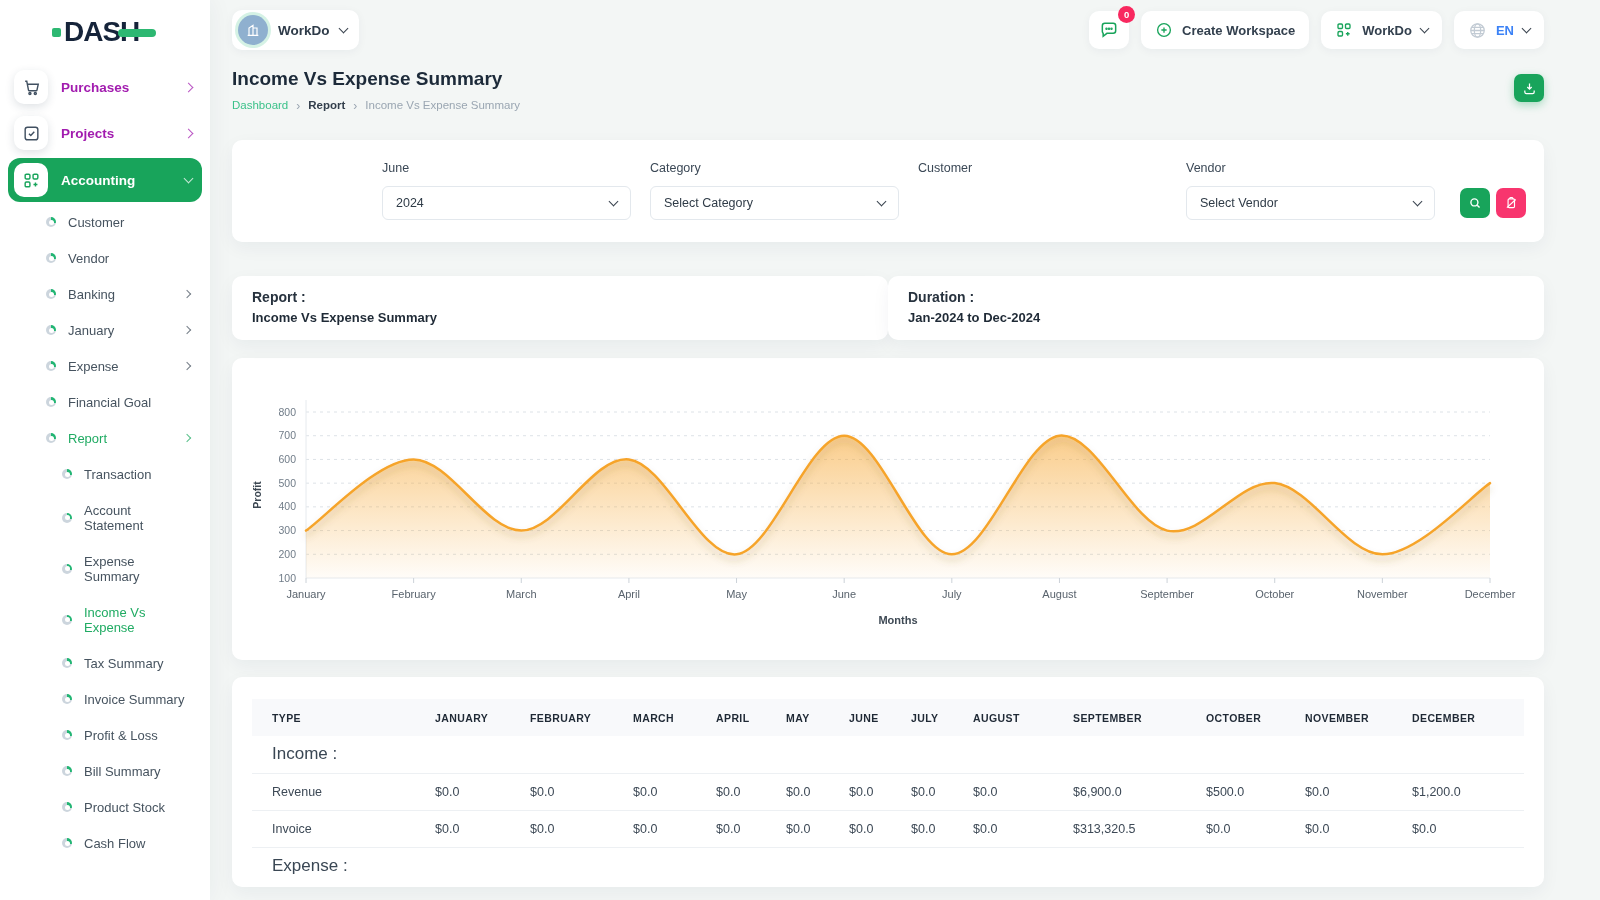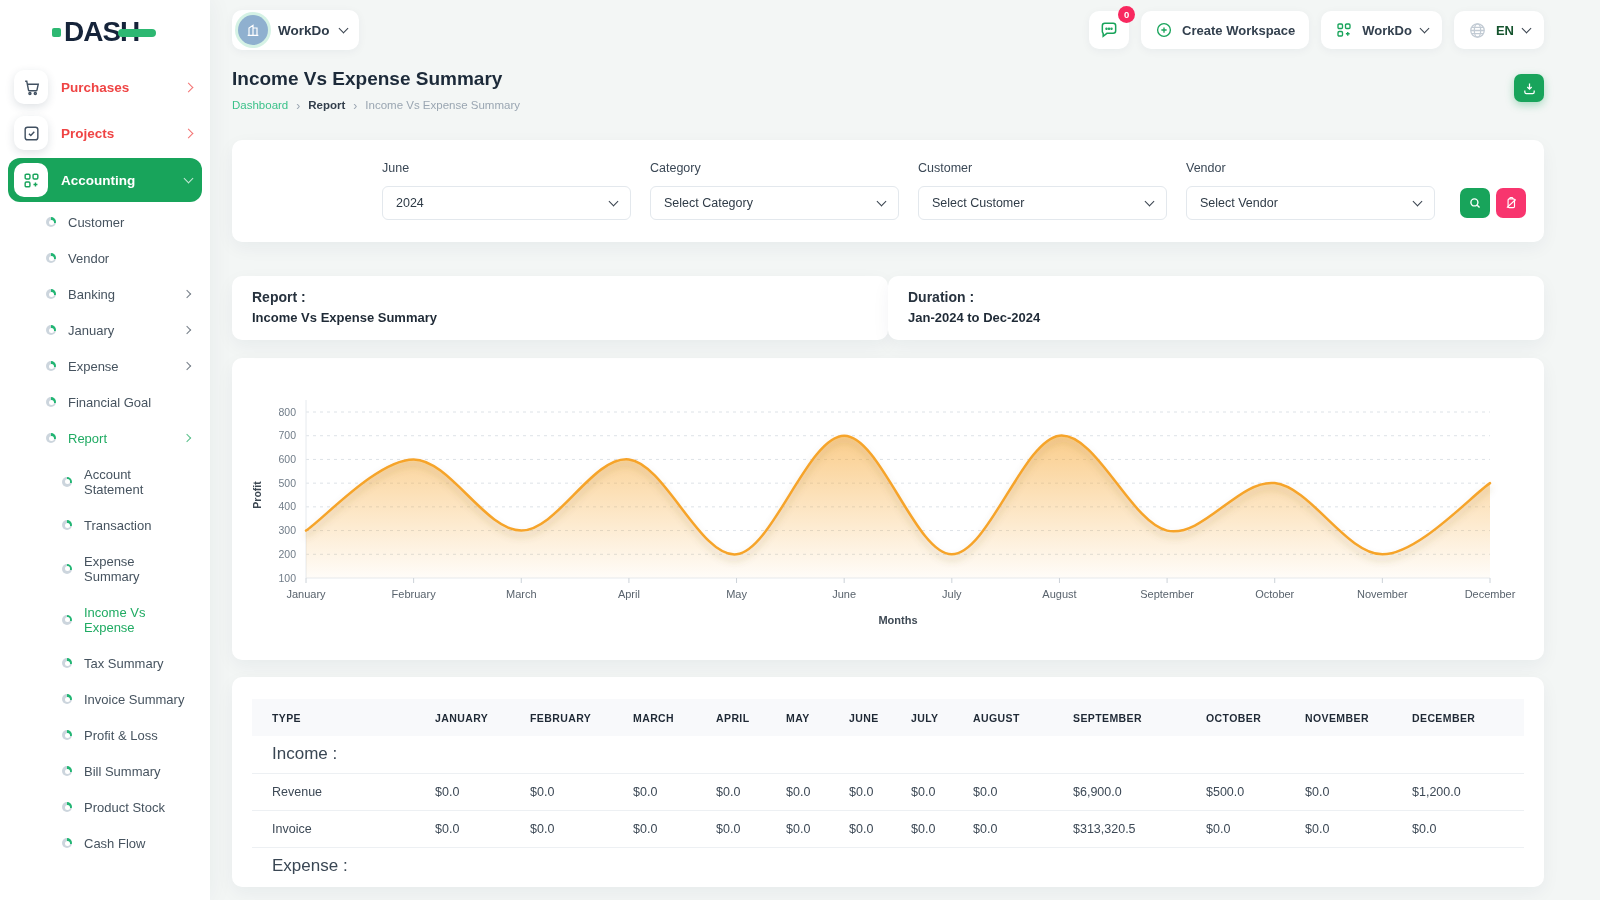--- a/index.html
+++ b/index.html
@@ -8,21 +8,21 @@
     background:#f3f6f5; color:#33404e; }
 
   
   .sidebar{position:fixed;left:0;top:0;bottom:0;width:210px;background:#ffffff;
     box-shadow:0 0 24px rgba(25,45,70,.06);z-index:5;}
   .logo{position:relative;display:flex;align-items:center;height:64px;padding-left:52px;}
   .logo-dot{width:9px;height:9px;border-radius:2px;background:#2db872;margin-right:3px;}
   .logo-text{font-size:28px;font-weight:800;letter-spacing:-1px;color:#16243a;}
   .logo-bar{position:absolute;left:118px;top:29px;width:38px;height:8px;border-radius:4px;background:#2db872;}
   .nav{padding:0 8px;}
-  .nav-main{display:flex;align-items:center;gap:13px;height:46px;padding:0 10px 0 6px;cursor:pointer;color:#ef4444;}
+  .nav-main{display:flex;align-items:center;gap:13px;height:46px;padding:0 10px 0 6px;cursor:pointer;color:#a21caf;}
   .icon-box{width:34px;height:34px;border-radius:10px;background:#fff;
     box-shadow:0 3px 10px rgba(30,50,70,.14);display:flex;align-items:center;justify-content:center;color:#415061;flex:none;}
   .nav-main .lbl{font-size:13.5px;font-weight:700;}
   .nav-main .chev{margin-left:auto;}
   .nav-main.active{background:#18a45b;border-radius:12px;color:#fff;height:44px;margin:2px 0;}
   .nav-main.active .icon-box{color:#18a45b;box-shadow:none;}
   .chev{width:7px;height:7px;border-top:1.7px solid currentColor;border-right:1.7px solid currentColor;
     transform:rotate(45deg);flex:none;opacity:.75;}
   .chev.down{transform:rotate(135deg);margin-top:-3px;}
   .sub-item{display:flex;align-items:center;gap:12px;padding:10.5px 12px 10.5px 38px;font-size:13px;color:#46535f;cursor:pointer;}
@@ -42,21 +42,21 @@
     justify-content:center;color:#fff;box-shadow:0 0 0 3px rgba(62,196,135,.22);}
   .ws-pill .lbl{font-size:13.5px;font-weight:700;color:#2e3b49;}
   .top-right{margin-left:auto;display:flex;align-items:center;gap:12px;}
   .top-pill{background:#fff;border-radius:10px;height:38px;display:flex;align-items:center;gap:9px;
     padding:0 14px;box-shadow:0 2px 10px rgba(25,42,70,.05);font-size:13px;font-weight:700;color:#33404e;cursor:pointer;}
   .chat-pill{width:40px;justify-content:center;position:relative;padding:0;color:#18a45b;}
   .badge{position:absolute;top:-5px;right:-6px;width:17px;height:17px;border-radius:50%;background:#f8285f;
     color:#fff;font-size:9.5px;font-weight:700;display:flex;align-items:center;justify-content:center;}
   .green-ic{color:#18a45b;display:flex;}
   .gray-ic{color:#c2cbd4;display:flex;}
-  .lang{color:#14532d;}
+  .lang{color:#3b82f6;}
 
   .title-row{display:flex;align-items:flex-start;margin-top:16px;}
   .page-title{font-size:19px;font-weight:700;color:#1c2a39;}
   .breadcrumb{display:flex;align-items:flex-start;margin-top:9px;font-size:11.5px;}
   .bc-sep{color:#9aa6b2;margin:0 8px;font-size:12px;}
   .bc-link{color:#3cc18a;cursor:pointer;}
   .bc-mid{color:#333f4c;font-weight:600;cursor:pointer;}
   .bc-cur{color:#9aa6b2;}
   .dl-btn{margin-left:auto;margin-top:6px;width:30px;height:28px;border-radius:7px;background:#18a45b;color:#fff;
     display:flex;align-items:center;justify-content:center;cursor:pointer;box-shadow:0 3px 8px rgba(24,164,91,.35);}
@@ -160,25 +160,25 @@
         <span class="ring"></span>
         <span>Financial Goal</span>
       </div>
       <div class="sub-item active">
         <span class="ring"></span>
         <span>Report</span>
         <span class="chev"></span>
       </div>
       <div class="sub-item lvl2">
         <span class="ring"></span>
+        <span>Transaction</span>
+      </div>
+      <div class="sub-item lvl2">
+        <span class="ring"></span>
         <span>Account Statement</span>
-      </div>
-      <div class="sub-item lvl2">
-        <span class="ring"></span>
-        <span>Transaction</span>
       </div>
       <div class="sub-item lvl2">
         <span class="ring"></span>
         <span>Expense Summary</span>
       </div>
       <div class="sub-item lvl2 active">
         <span class="ring"></span>
         <span>Income Vs Expense</span>
       </div>
       <div class="sub-item lvl2">
@@ -300,24 +300,20 @@
         </div>
         <div class="f-field">
           <div class="f-label">Category</div>
           <div class="select">
             <span>Select Category</span>
             <span class="sel-chev"></span>
           </div>
         </div>
         <div class="f-field">
           <div class="f-label">Customer</div>
-          <div class="select">
-            <span>Select Customer</span>
-            <span class="sel-chev"></span>
-          </div>
         </div>
         <div class="f-field">
           <div class="f-label">Vendor</div>
           <div class="select">
             <span>Select Vendor</span>
             <span class="sel-chev"></span>
           </div>
         </div>
       </div>
     <div class="f-btns">

